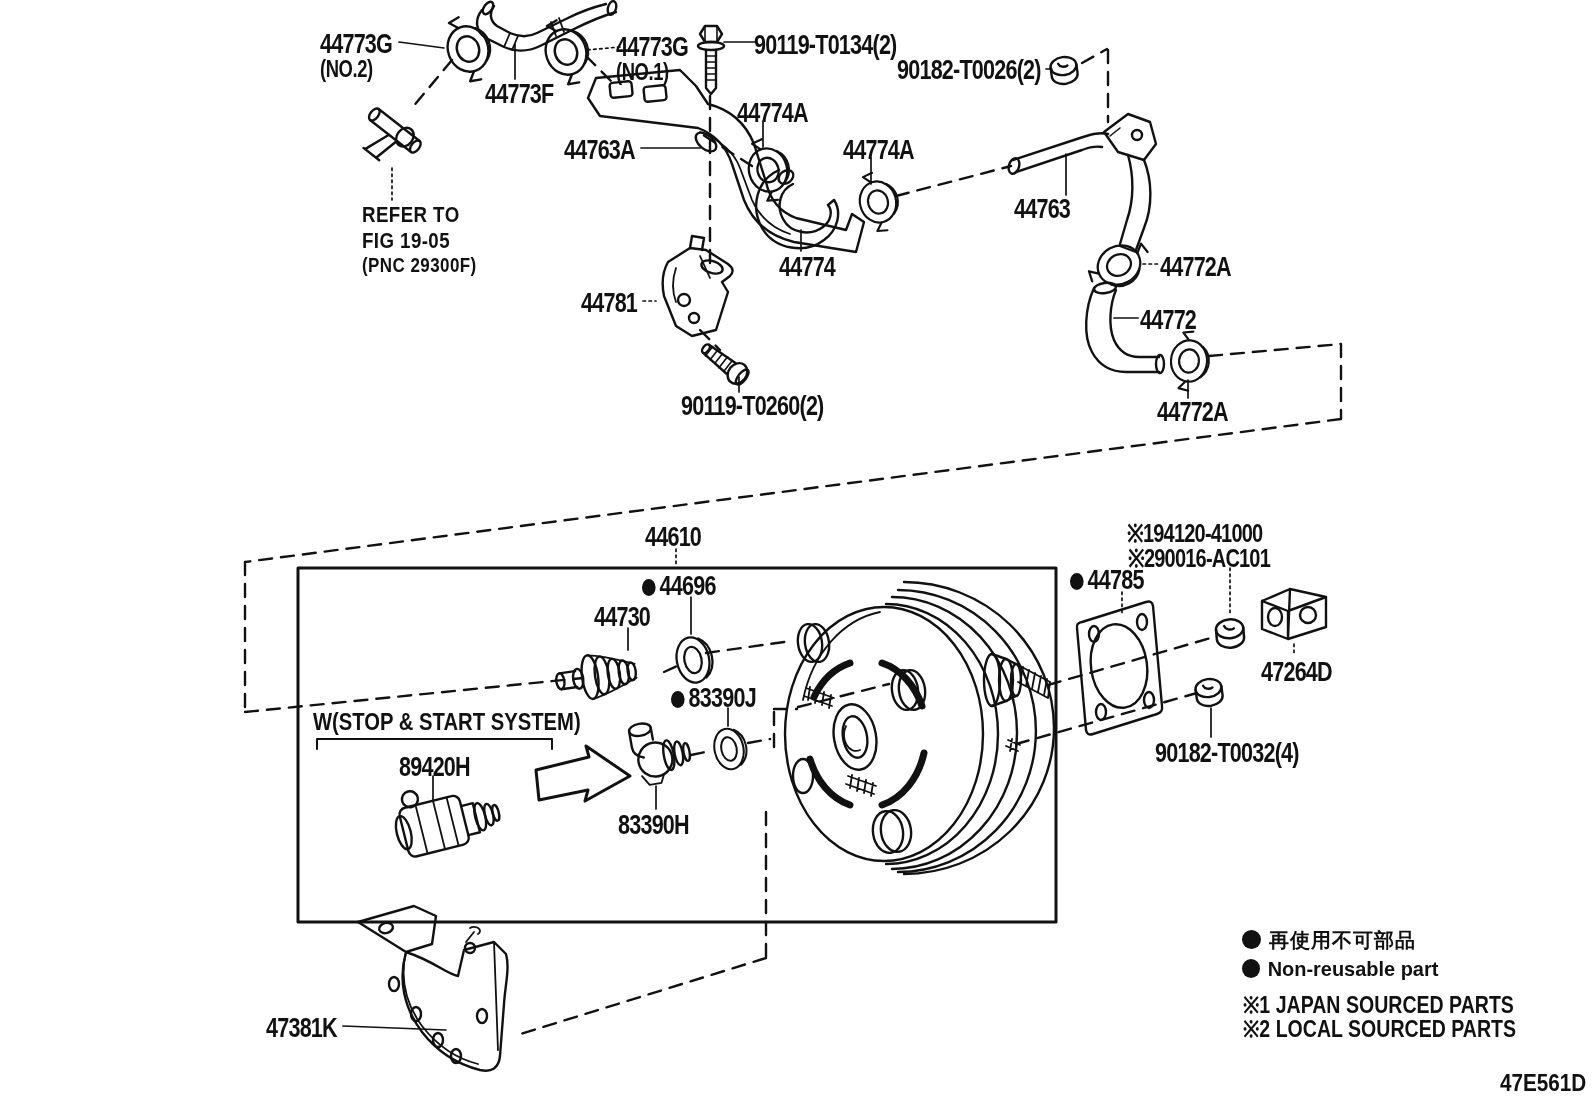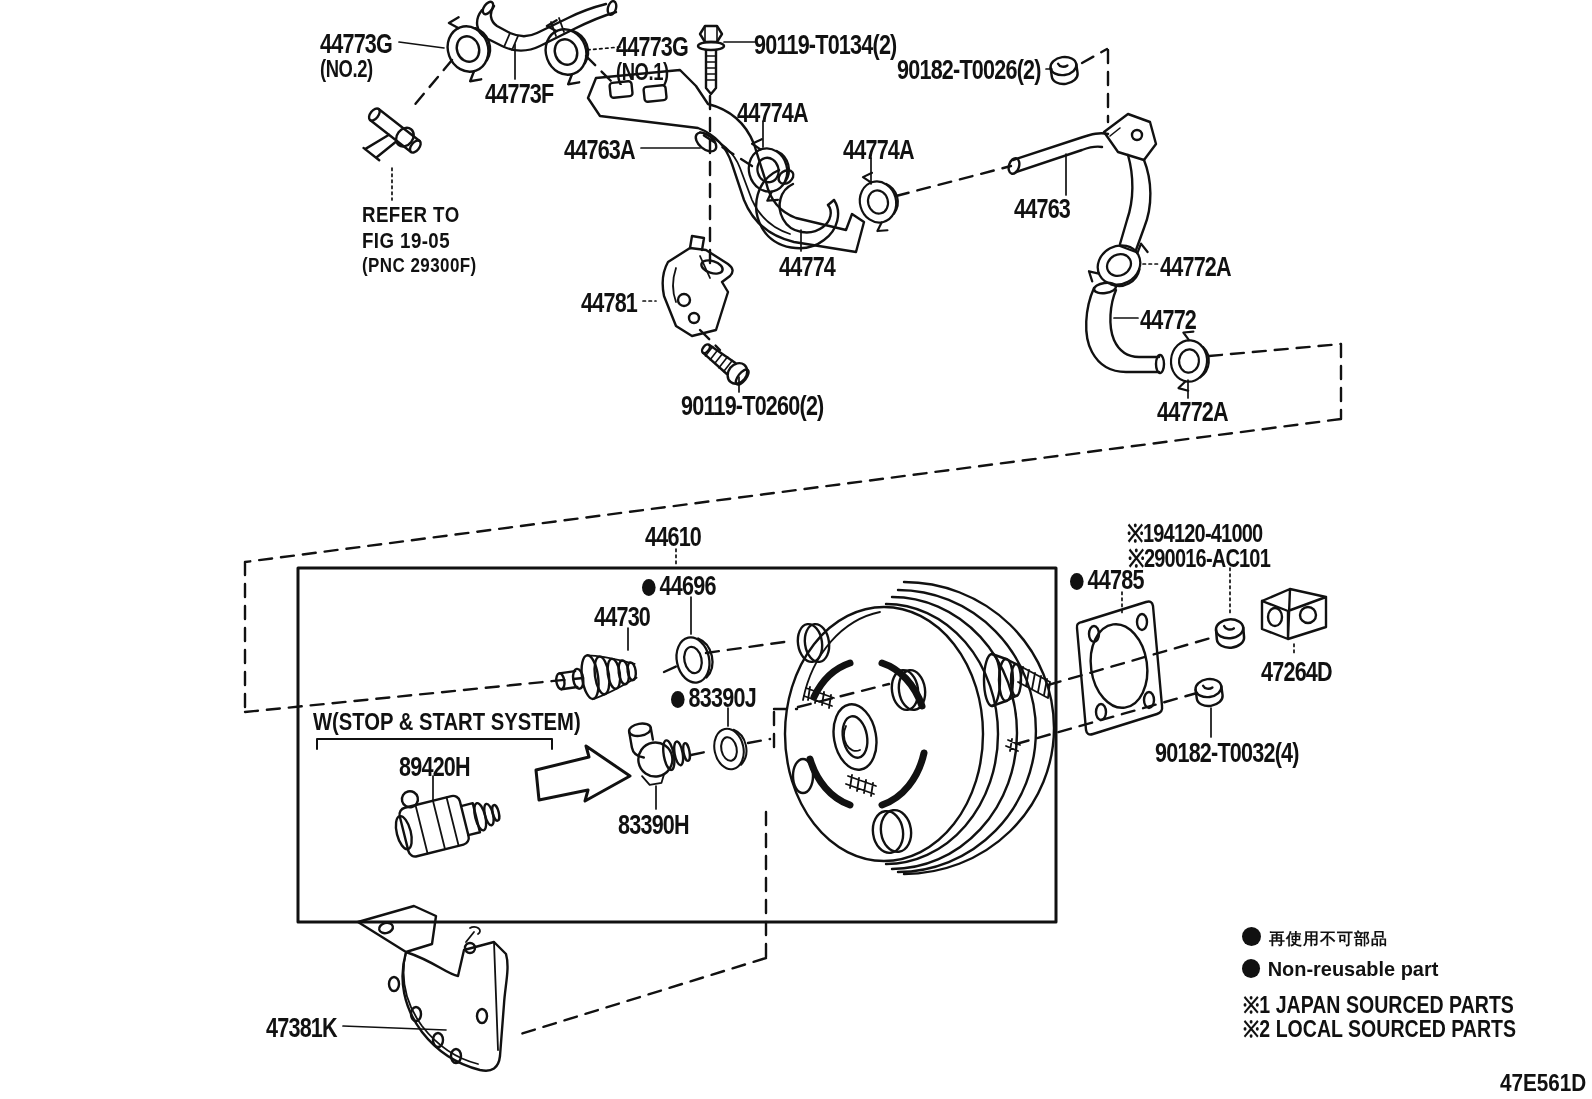--- a/index.html
+++ b/index.html
@@ -12,21 +12,21 @@
   .dot{display:inline-block;width:17px;height:17px;border-radius:50%;background:#111;
        margin-right:5px;vertical-align:-1px;}
   .note{position:absolute;font-weight:700;font-size:23px;letter-spacing:0;white-space:nowrap;
         transform:scaleX(0.88);transform-origin:left top;color:#111;}
   .refer{position:absolute;font-weight:700;font-size:22px;line-height:1.18;white-space:nowrap;
          transform:scaleX(0.85);transform-origin:left top;letter-spacing:0.5px;}
   .refer .pnc{font-size:20px;}
   .legend-row{position:absolute;font-weight:700;white-space:nowrap;color:#111;}
   .legend-row .ldot{display:inline-block;width:19px;height:19px;border-radius:50%;background:#111;
         margin-right:8px;vertical-align:-2px;}
-  .jp{font-size:16px;letter-spacing:1px;}
+  .jp{font-size:20px;letter-spacing:1px;}
   .en{font-size:21px;transform:scaleX(0.95);transform-origin:left top;}
   .src{font-size:23px;transform:scaleX(0.85);transform-origin:left top;}
   .figcode{position:absolute;font-weight:700;font-size:23px;transform:scaleX(0.9);
         transform-origin:left top;}
 </style>
 </head>
 <body>
 
 <div class="stage">
 

